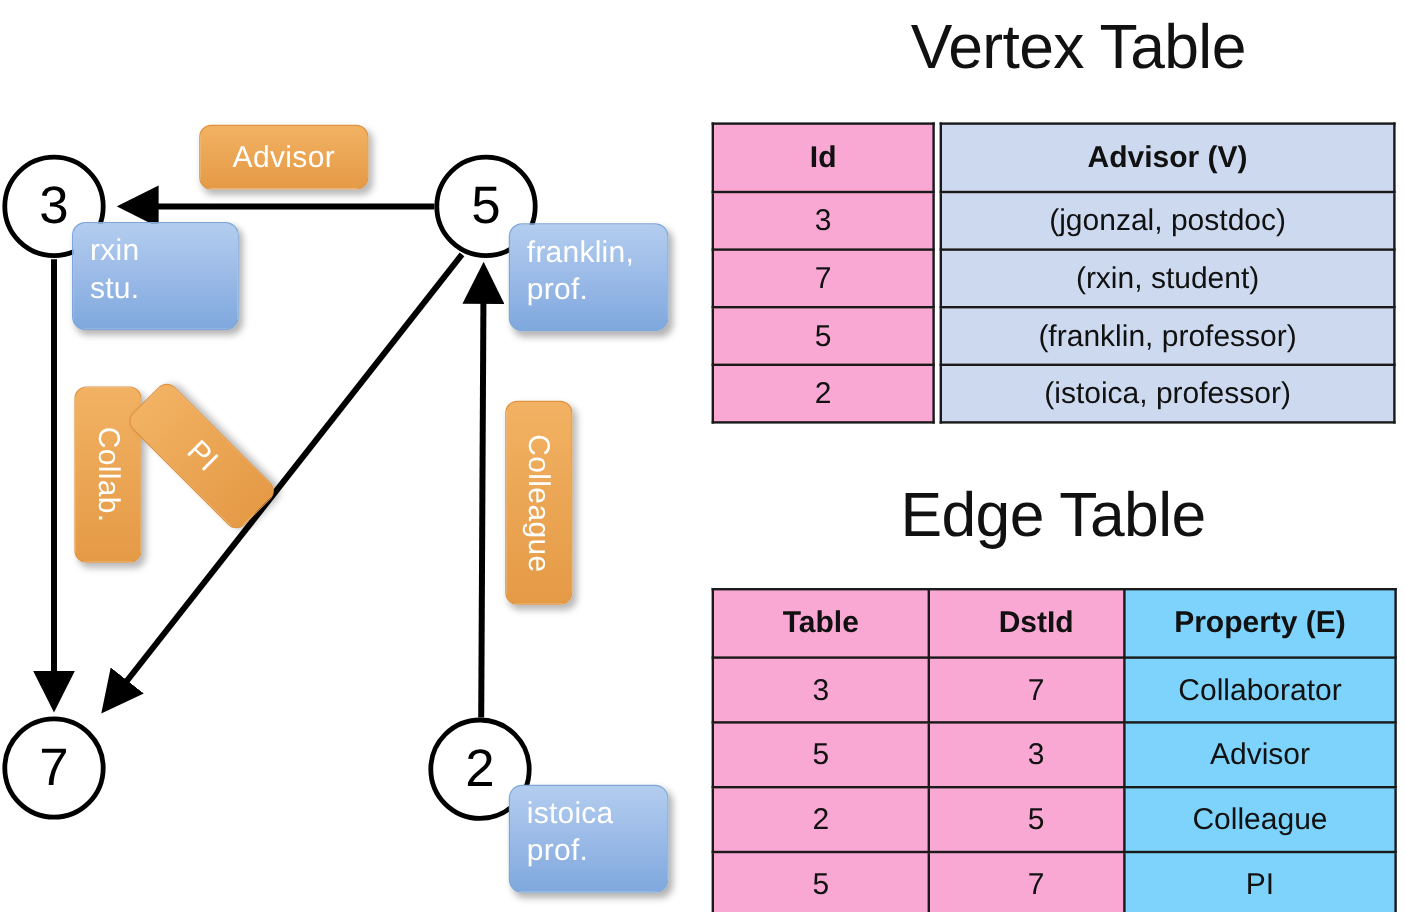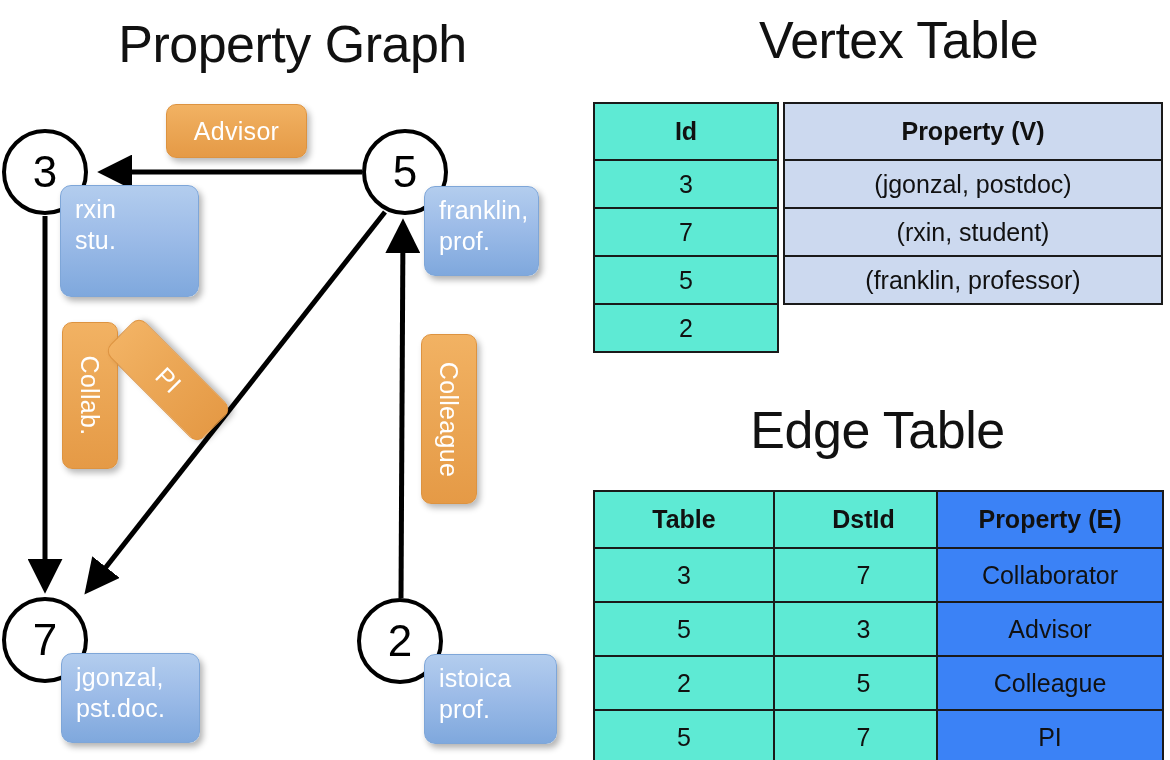--- a/index.html
+++ b/index.html
@@ -70,22 +70,22 @@
     border: 1px solid #7ea6d8;
     box-shadow: 3px 4px 6px rgba(0,0,0,0.30);
     color: #ffffff;
     font-size: 25px;
     font-weight: 300;
     font-family: "Liberation Sans", sans-serif;
     padding: 8px 14px;
     line-height: 1.24;
     letter-spacing: 0.2px;
   }
-  #vbox-rxin     { left: 60px;  top: 185px; width: 139px; height: 112px; }
-  #vbox-franklin { left: 424px; top: 186px; width: 115px; height: 90px; }
+  #vbox-rxin     { left: 60px;  top: 185px; width: 139px; height: 90px; }
+  #vbox-franklin { left: 424px; top: 186px; width: 133px; height: 90px; }
   #vbox-jgonzal  { left: 61px;  top: 653px; width: 139px; height: 90px; }
   #vbox-istoica  { left: 424px; top: 654px; width: 133px; height: 90px; }
 
   
   .edge-label {
     position: absolute;
     box-sizing: border-box;
     border-radius: 10px;
     background: linear-gradient(to bottom, #f2b263 0%, #eca857 40%, #e59a46 100%);
     border: 1px solid #dd9340;
@@ -118,48 +118,47 @@
     font-family: "Liberation Sans", sans-serif;
   }
   .tbl-block td, .tbl-block th {
     border: 2px solid #1a1a1a;
     text-align: center;
     font-weight: 300;
     font-size: 25px;
     color: #111;
     height: 46px;
     padding: 0 4px;
-    background: #5eead4;
+    background: #f9a8d4;
   }
   .tbl-block th {
     font-weight: bold;
     font-size: 25px;
     height: 55px;
   }
 
   
   #vt-id-block       { left: 593px; top: 102px; width: 186px; }
   #vt-property-block { left: 783px; top: 102px; width: 380px; }
   #vt-property-block td, #vt-property-block th { background: #ccd9ef; }
 
   
   #et-ids-block      { left: 593px; top: 490px; width: 339px; }
   #et-property-block { left: 936px; top: 490px; width: 228px; }
-  #et-property-block td, #et-property-block th { background: #3b82f6; }
+  #et-property-block td, #et-property-block th { background: #7dd3fc; }
   #et-ids-block td, #et-ids-block th { height: 52px; }
   #et-property-block td { height: 52px; margin-left: 23px; }
   #et-property-block th { height: 55px; }
   #et-ids-block th { height: 55px; }
 </style>
 </head>
 <body>
 
 <div id="graph-panel">
 
-  <div class="title" id="title-property-graph">Property Graph</div>
 
   <svg id="graph-svg" width="585" height="760">
     <defs>
       <marker id="arrow" viewBox="0 0 12 12" refX="10" refY="6" markerWidth="7" markerHeight="7" orient="auto-start-reverse">
         <path d="M 0 0 L 12 6 L 0 12 z" fill="#000"></path>
       </marker>
     </defs>
 
     <line x1="362" y1="172" x2="103" y2="172" stroke="#000" stroke-width="5" marker-end="url(#arrow)"></line>
 
@@ -170,21 +169,20 @@
     <line x1="401" y1="598" x2="403" y2="224" stroke="#000" stroke-width="5" marker-end="url(#arrow)"></line>
   </svg>
 
   <div class="node-circle" id="node-3">3</div>
   <div class="node-circle" id="node-5">5</div>
   <div class="node-circle" id="node-7">7</div>
   <div class="node-circle" id="node-2">2</div>
 
   <div class="prop-box" id="vbox-rxin">rxin<br>stu.</div>
   <div class="prop-box" id="vbox-franklin">franklin,<br>prof.</div>
-  <div class="prop-box" id="vbox-jgonzal">jgonzal,<br>pst.doc.</div>
   <div class="prop-box" id="vbox-istoica">istoica<br>prof.</div>
 
   <div class="edge-label" id="elabel-advisor">Advisor</div>
 
   <div class="edge-label" id="elabel-collab">
     <span class="vert-text">Collab.</span>
   </div>
 
   <div class="edge-label" id="elabel-colleague">
     <span class="vert-text">Colleague</span>
@@ -215,32 +213,35 @@
     </tr>
     <tr>
       <td>2</td>
     </tr>
   </tbody>
 </table>
 
 <table class="tbl-block" id="vt-property-block">
   <thead>
     <tr>
-      <th>Property (V)</th>
+      <th>Advisor (V)</th>
     </tr>
   </thead>
   <tbody>
     <tr>
       <td>(jgonzal, postdoc)</td>
     </tr>
     <tr>
       <td>(rxin, student)</td>
     </tr>
     <tr>
       <td>(franklin, professor)</td>
+    </tr>
+    <tr>
+      <td>(istoica, professor)</td>
     </tr>
   </tbody>
 </table>
 
 <div class="title" id="title-edge-table">Edge Table</div>
 
 <table class="tbl-block" id="et-ids-block">
   <thead>
     <tr>
       <th style="width:170px">Table</th>

